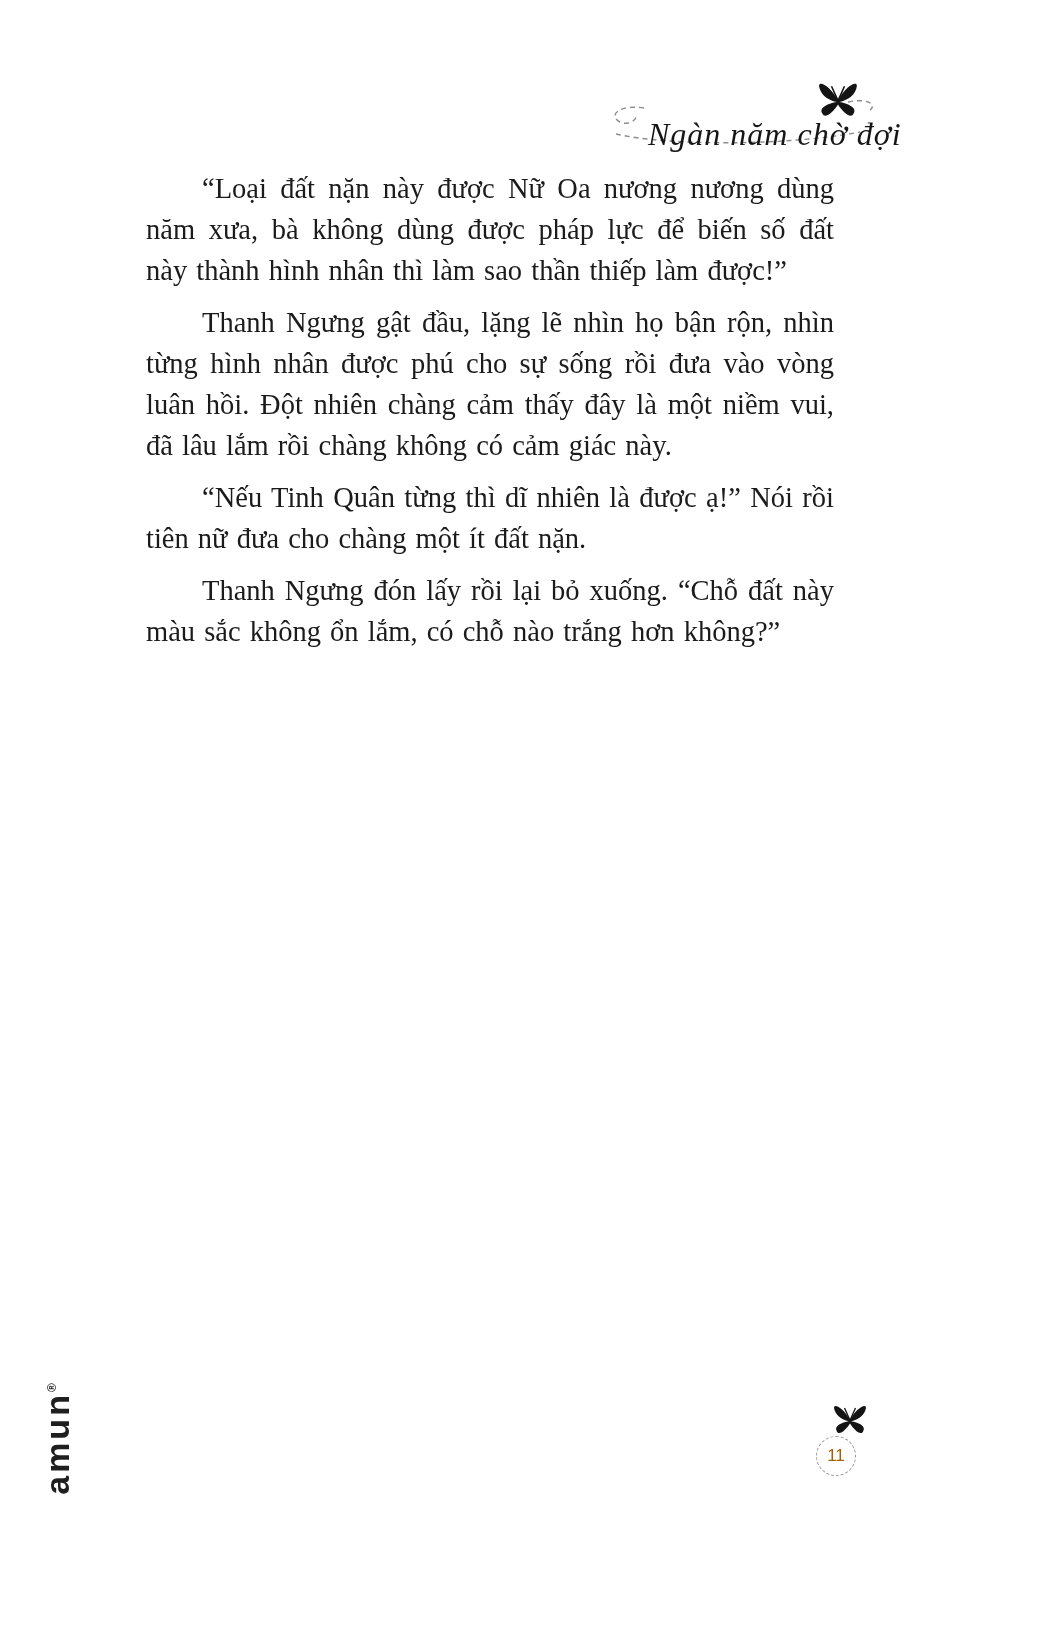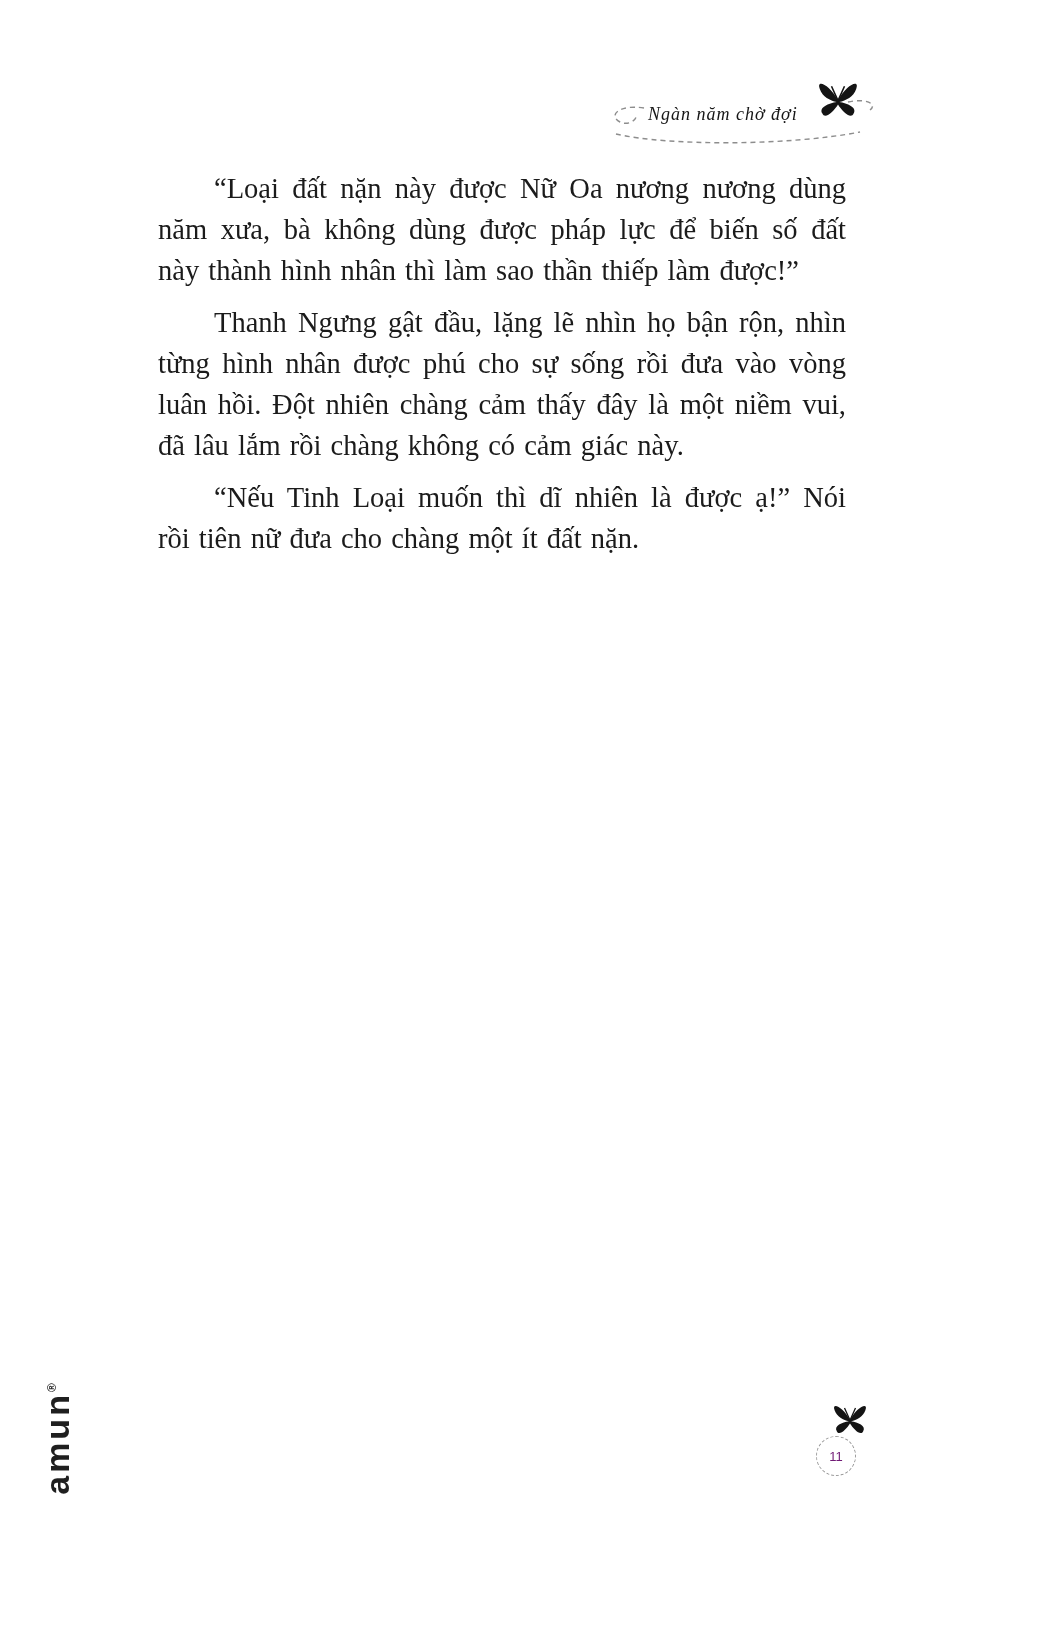--- a/index.html
+++ b/index.html
@@ -24,42 +24,42 @@
   }
   .header-ornament {
     position: absolute;
     top: 18px;
     left: 598px;
     width: 290px;
     height: 62px;
   }
   .header-title {
     position: absolute;
-    top: 32px;
+    top: 44px;
     left: 648px;
     width: 220px;
     font-style: italic;
-    font-size: 18px;
+    font-size: 32px;
     letter-spacing: 1px;
     color: #161616;
     white-space: nowrap;
   }
   .butterfly-top {
     position: absolute;
     top: 0px;
     left: 812px;
     width: 52px;
     height: 52px;
   }
 
   
   .body-text {
     position: absolute;
     top: 168px;
-    left: 158px;
+    left: 146px;
     width: 688px;
   }
   .para {
     font-size: 28.5px;
     line-height: 41px;
     text-align: justify;
     text-indent: 56px;
     margin-bottom: 11px;
     word-spacing: 2px;
     color: #1b1b1b;
@@ -80,22 +80,22 @@
     width: 40px;
     height: 40px;
     border: 1px dashed #9a9a9a;
     border-radius: 50%;
     display: flex;
     align-items: center;
     justify-content: center;
   }
   .page-number {
     font-family: "Liberation Sans", "DejaVu Sans", sans-serif;
-    font-size: 13px;
-    color: #701a75;
+    font-size: 17px;
+    color: #a16207;
   }
   .logo-vertical {
     position: absolute;
     top: 1372px;
     left: 30px;
     width: 54px;
     height: 130px;
     display: flex;
     align-items: center;
     justify-content: center;
@@ -129,21 +129,22 @@
     <div class="header-title">Ngàn năm chờ đợi</div>
     <svg class="butterfly-top" viewBox="0 0 40 40">
       <path d="M20 22 C14 10, 3 5, 6 13 C8 19, 14 22, 19 23 C13 24, 5 27, 8 32 C10 37, 17 30, 20 25 C23 30, 30 37, 32 32 C35 27, 27 24, 21 23 C26 22, 32 19, 34 13 C37 5, 26 10, 20 22 Z" fill="#141414"></path>
       <path d="M20 22 L15 11 M20 22 L25 11" stroke="#141414" stroke-width="1.2" fill="none"></path>
     </svg>
   </div>
 
   <div class="body-text">
       <p class="para">“Loại đất nặn này được Nữ Oa nương nương dùng năm xưa, bà không dùng được pháp lực để biến số đất này thành hình nhân thì làm sao thần thiếp làm được!”</p>
       <p class="para">Thanh Ngưng gật đầu, lặng lẽ nhìn họ bận rộn, nhìn từng hình nhân được phú cho sự sống rồi đưa vào vòng luân hồi. Đột nhiên chàng cảm thấy đây là một niềm vui, đã lâu lắm rồi chàng không có cảm giác này.</p>
-      <p class="para">“Nếu Tinh Loại muốn thì dĩ nhiên là được ạ!” Nói rồi tiên nữ đưa cho chàng một ít đất nặn.</p>
+      <p class="para">“Nếu Tinh Quân từng thì dĩ nhiên là được ạ!” Nói rồi tiên nữ đưa cho chàng một ít đất nặn.</p>
+      <p class="para">Thanh Ngưng đón lấy rồi lại bỏ xuống. “Chỗ đất này màu sắc không ổn lắm, có chỗ nào trắng hơn không?”</p>
     </div>
 
   <svg class="butterfly-bottom" viewBox="0 0 40 40">
     <path d="M20 22 C14 10, 3 5, 6 13 C8 19, 14 22, 19 23 C13 24, 5 27, 8 32 C10 37, 17 30, 20 25 C23 30, 30 37, 32 32 C35 27, 27 24, 21 23 C26 22, 32 19, 34 13 C37 5, 26 10, 20 22 Z" fill="#141414"></path>
     <path d="M20 22 L15 11 M20 22 L25 11" stroke="#141414" stroke-width="1.2" fill="none"></path>
   </svg>
   <div class="page-number-circle">
     <span class="page-number">11</span>
   </div>
 

